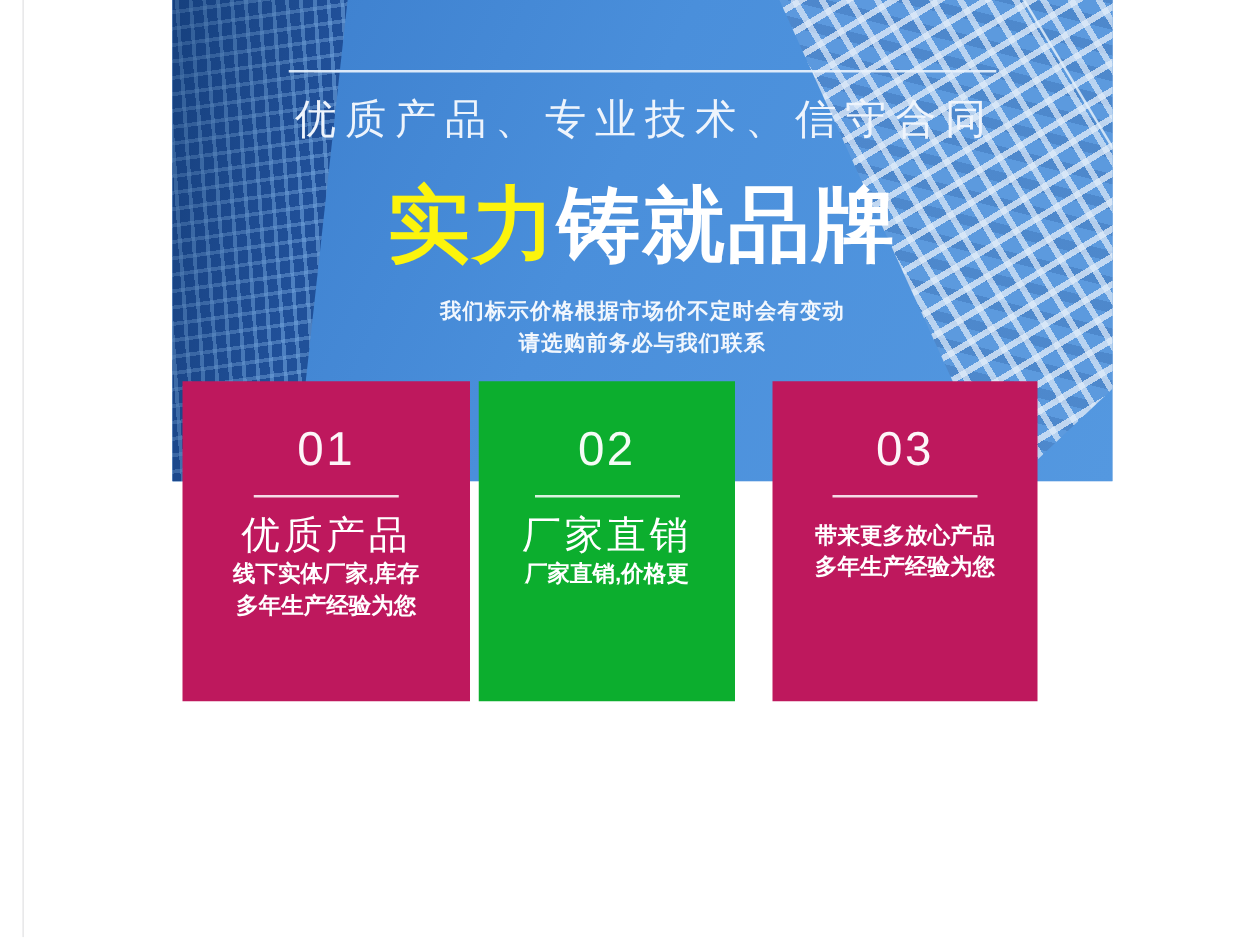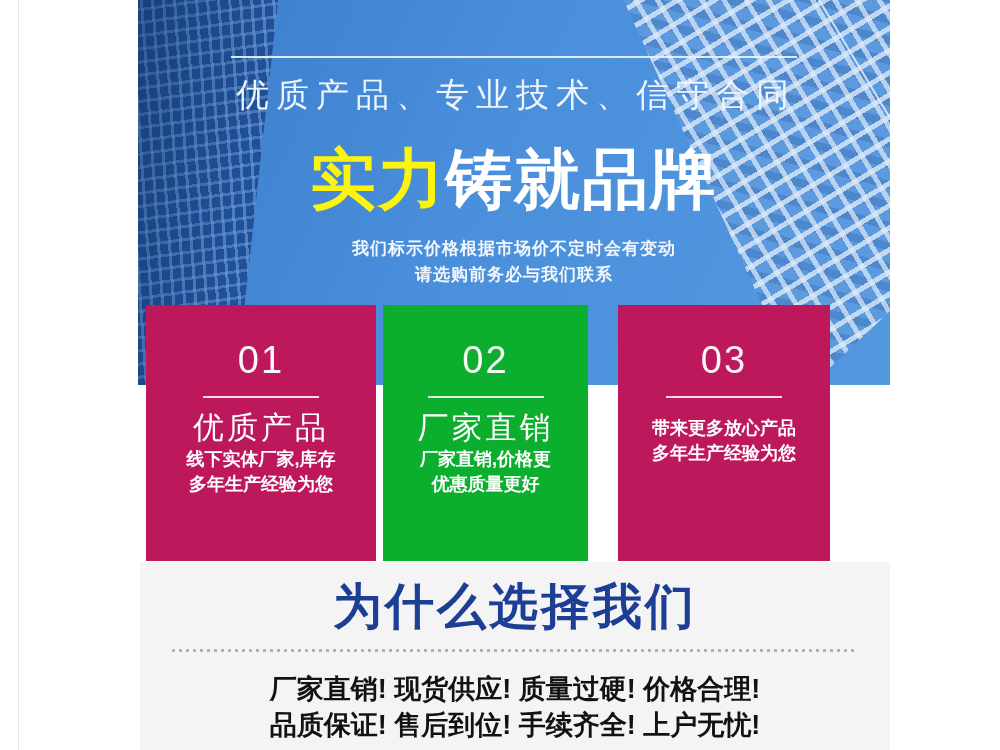--- a/index.html
+++ b/index.html
@@ -160,35 +160,28 @@
         <div>多年生产经验为您</div>
       </div>
     </div>
 
     <div class="card c2">
       <div class="card-num">02</div>
       <div class="card-sep"></div>
       <div class="card-title">厂家直销</div>
       <div class="card-desc">
         <div>厂家直销,价格更</div>
-        <div>优惠质量更好</div>
       </div>
     </div>
 
     <div class="card c3">
       <div class="card-num">03</div>
       <div class="card-sep"></div>
       <div class="card-desc">
         <div>带来更多放心产品</div>
         <div>多年生产经验为您</div>
       </div>
     </div>
 
   </div>
 
-  <div class="bottom">
-    <div class="why">为什么选择我们</div>
-    <div class="dotted"></div>
-    <div class="slogan s1">厂家直销! 现货供应! 质量过硬! 价格合理!</div>
-    <div class="slogan s2">品质保证! 售后到位! 手续齐全! 上户无忧!</div>
-  </div>
 
 </div>
 
 </body></html>

